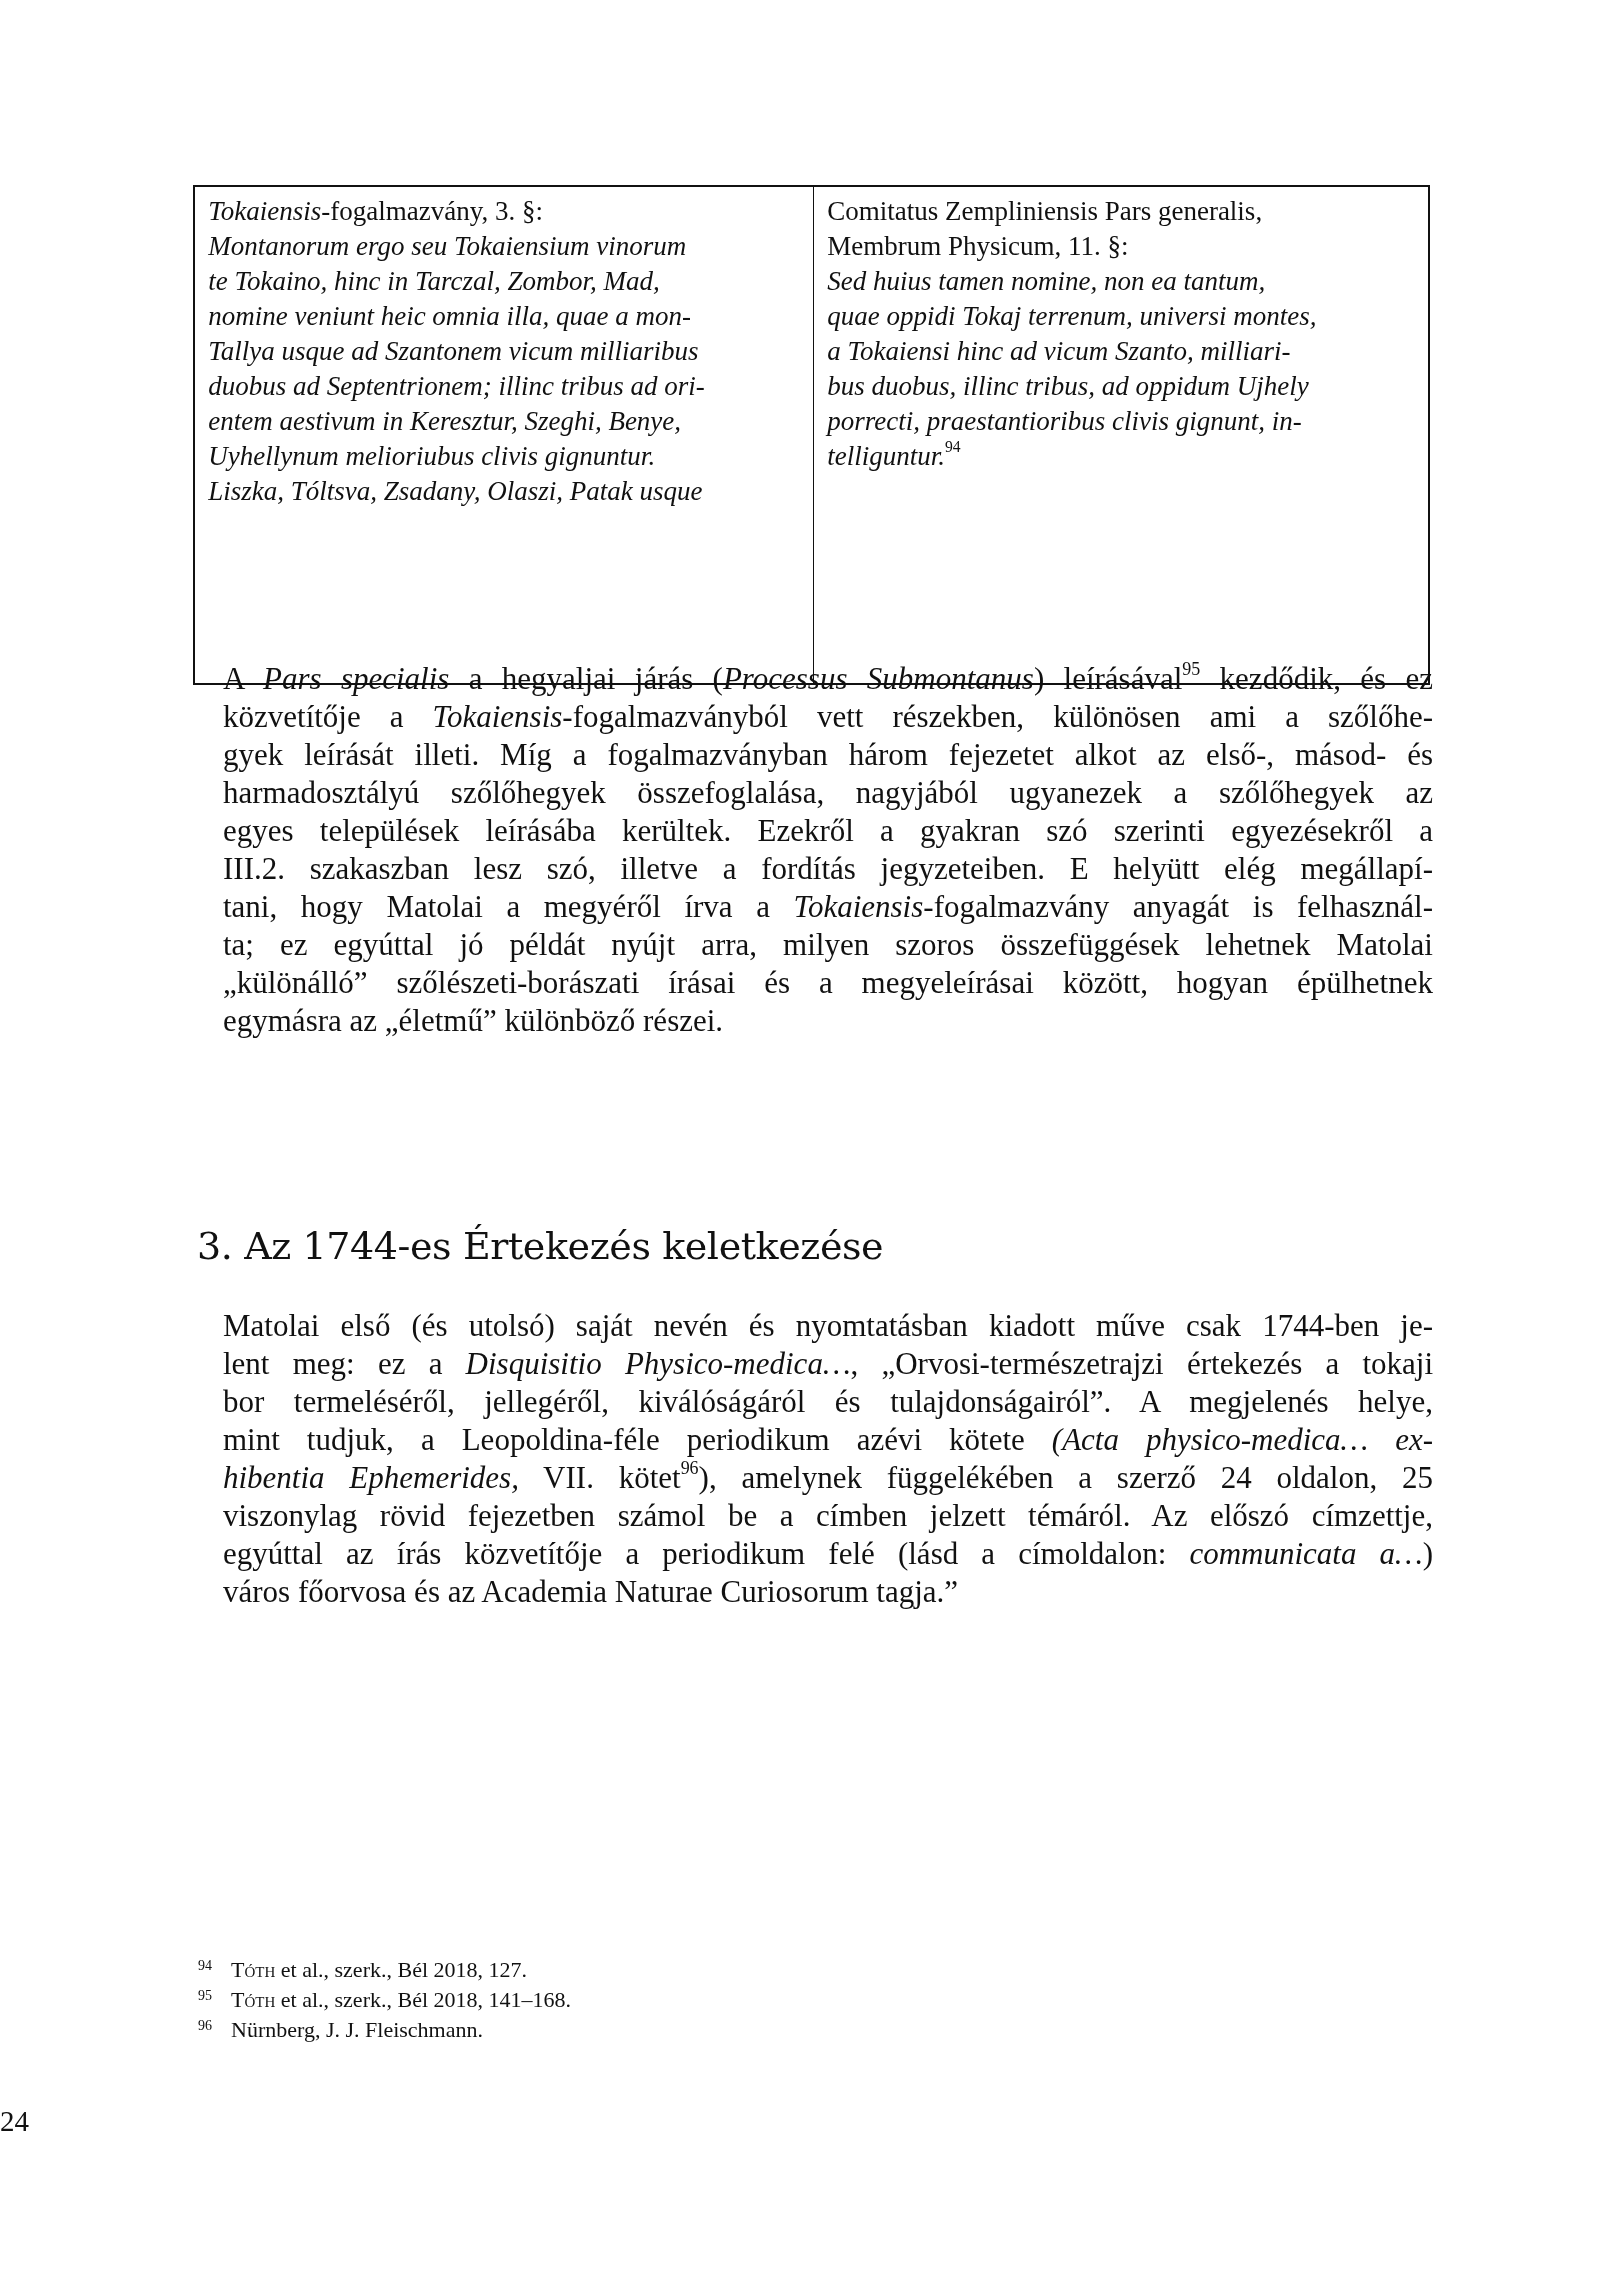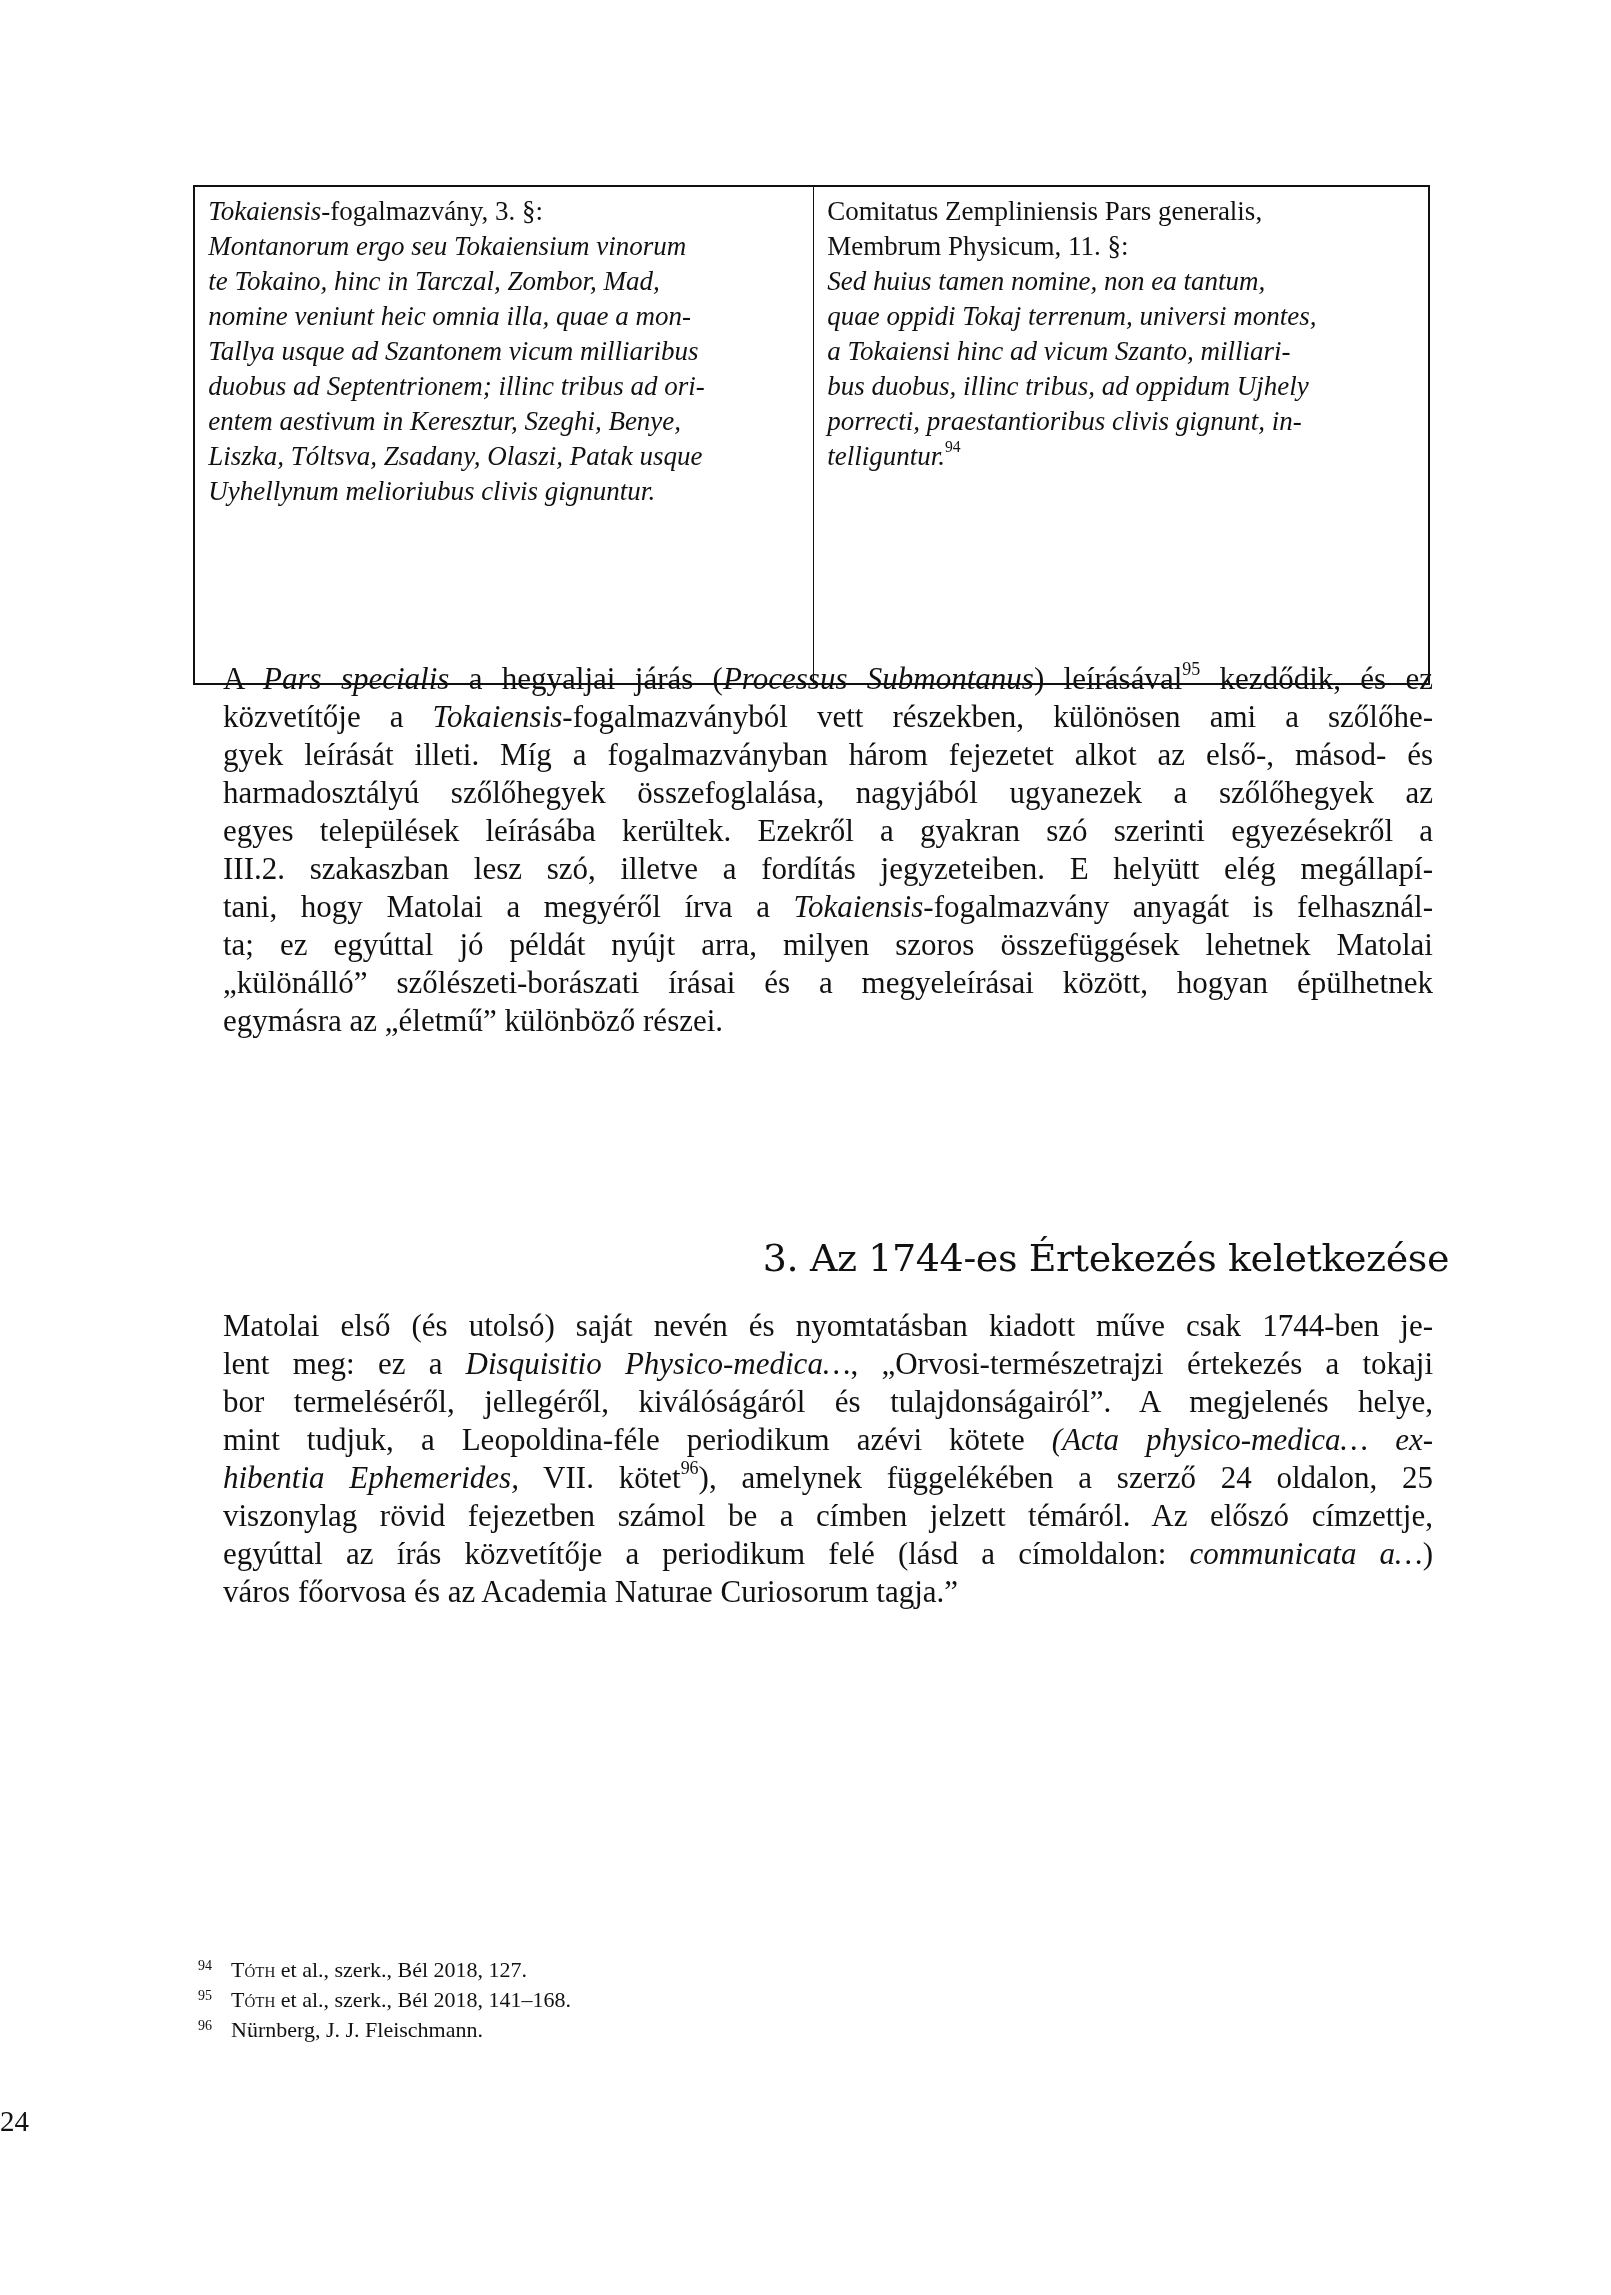--- a/index.html
+++ b/index.html
@@ -77,27 +77,27 @@
       text-align-last: left;
     }
     #para1 { top: 660px; }
     #para2 { top: 1307px; }
 
     .section-heading {
       position: absolute;
       left: 193px;
       width: 1240px;
       top: 1217px;
-      text-align: right;
+      text-align: left;
       font-family: "DejaVu Serif", "Liberation Serif", serif;
       font-size: 38px;
       line-height: 50px;
       font-weight: normal;
       letter-spacing: -0.4px;
-      margin: 16px;
+      margin: 4px;
     }
 
     
     .footnotes {
       position: absolute;
       left: 193px;
       top: 1956px;
       width: 744px;
       font-size: 22px;
       line-height: 27px;
@@ -135,22 +135,22 @@
 
   <div class="quote-table">
     <div class="quote-cell left">
       <span class="line"><span class="it">Tokaiensis</span><span>-fogalmazvány, 3. §:</span></span>
       <span class="line it">Montanorum ergo seu Tokaiensium vinorum</span>
       <span class="line it">te Tokaino, hinc in Tarczal, Zombor, Mad,</span>
       <span class="line it">nomine veniunt heic omnia illa, quae a mon-</span>
       <span class="line it">Tallya usque ad Szantonem vicum milliaribus</span>
       <span class="line it">duobus ad Septentrionem; illinc tribus ad ori-</span>
       <span class="line it">entem aestivum in Keresztur, Szeghi, Benye,</span>
+      <span class="line it">Uyhellynum melioriubus clivis gignuntur.</span>
       <span class="line it">Liszka, Tóltsva, Zsadany, Olaszi, Patak usque</span>
-      <span class="line it">Uyhellynum melioriubus clivis gignuntur.</span>
     </div>
     <div class="quote-cell right">
       <span class="line">Comitatus Zempliniensis Pars generalis,</span>
       <span class="line">Membrum Physicum, 11. §:</span>
       <span class="line it">Sed huius tamen nomine, non ea tantum,</span>
       <span class="line it">quae oppidi Tokaj terrenum, universi montes,</span>
       <span class="line it">a Tokaiensi hinc ad vicum Szanto, milliari-</span>
       <span class="line it">bus duobus, illinc tribus, ad oppidum Ujhely</span>
       <span class="line it">porrecti, praestantioribus clivis gignunt, in-</span>
       <span class="line"><span class="it">telliguntur.</span><sup class="fn">94</sup></span>

